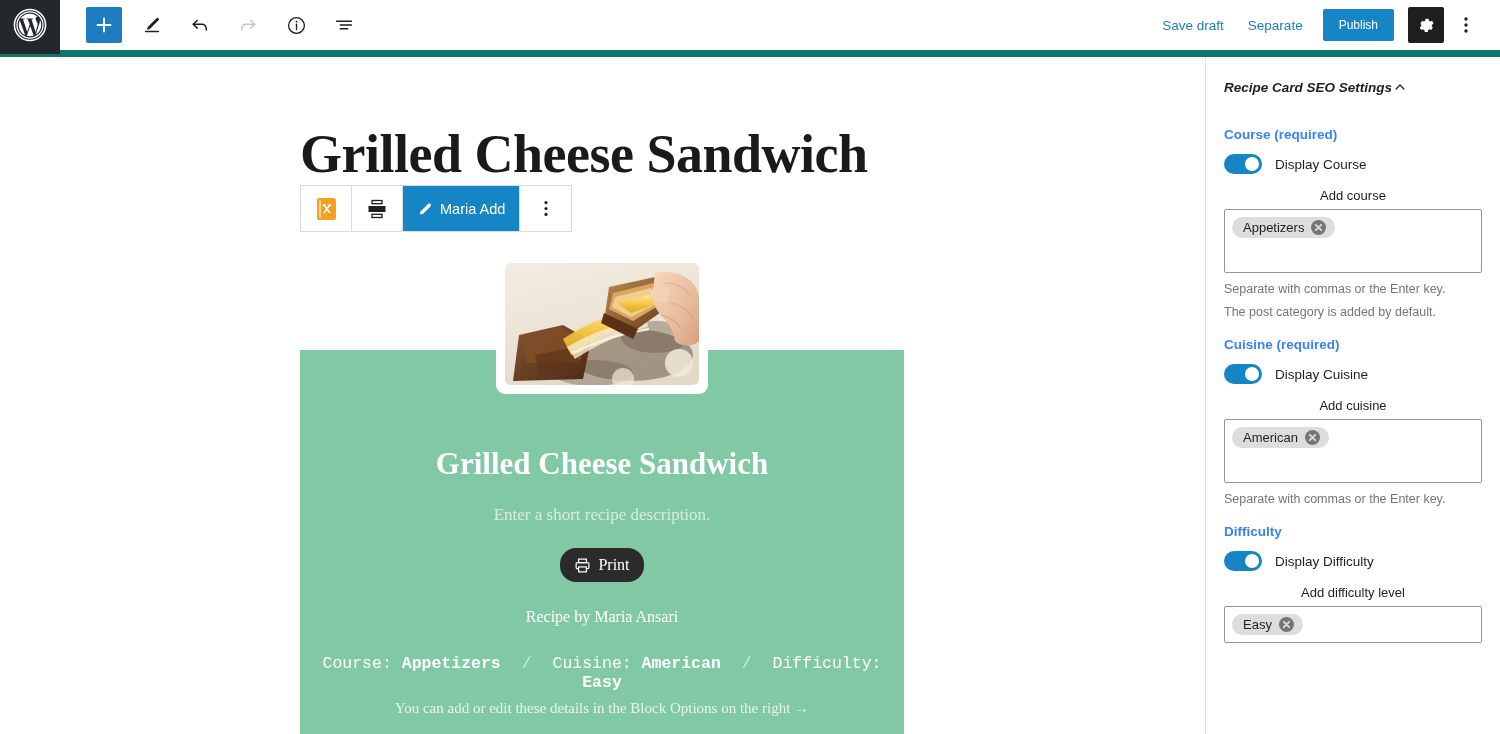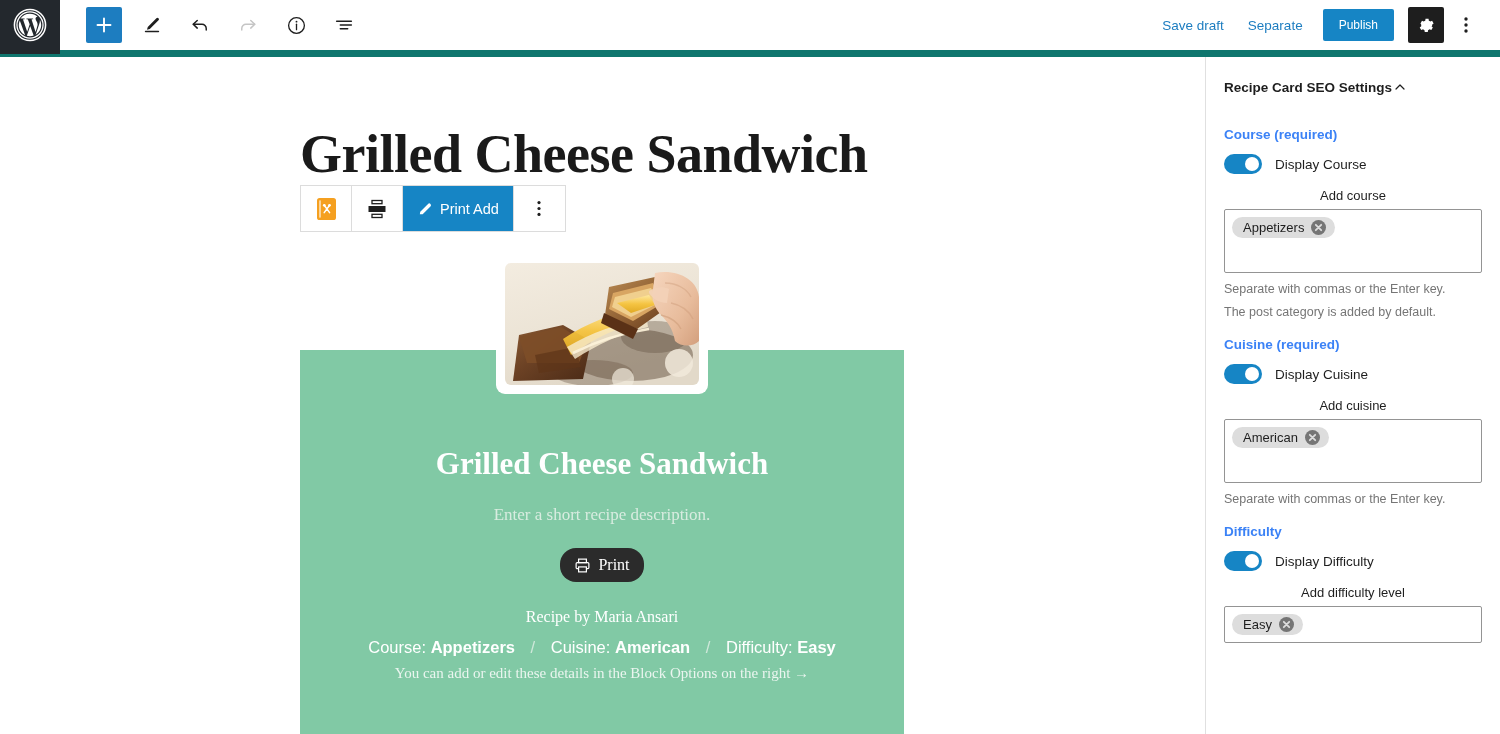--- a/index.html
+++ b/index.html
@@ -131,41 +131,41 @@
     display: inline-flex; align-items: center; gap: 7px;
     background: #2b2b2b; color: #fff; border: none; cursor: pointer;
     padding: 8px 14px; border-radius: 16px;
     font-family: "Liberation Serif", serif; font-size: 16px;
   }
   .recipe-author {
     font-family: "Liberation Serif", serif; font-size: 16px;
     color: #ffffff; margin-top: 26px;
   }
   .recipe-meta {
-    font-family: Liberation Sans, sans-serif; font-size: 16.5px;
-    color: #ffffff; margin-top: 12px;
+    font-family: Liberation Mono, monospace; font-size: 16.5px;
+    color: #ffffff; margin-top: 28px;
   }
   .recipe-meta b { font-weight: bold; }
   .recipe-meta .sep { color: #cfe8da; margin: 0 11px; }
   .recipe-hint {
     font-family: "Liberation Serif", serif; font-size: 15px;
     color: #eaf5ef; margin-top: 8px;
   }
 
   
   .sidebar {
     position: absolute; top: 57px; right: 0;
     width: 295px; height: 677px;
     background: #fff; border-left: 1px solid #e0e0e0;
     overflow: hidden;
   }
   .panel-header {
     display: flex; align-items: center; 
     padding: 22px 18px 14px 18px; cursor: pointer;
-    background: none; border: none; width: 100%;
+    background: none; border: none; width: 100%; font-style: italic;
   }
   .panel-title {
     font-size: 13.5px; font-weight: bold; color: #1e1e1e;
     font-family: "Liberation Sans", sans-serif;
   }
   .panel-body { padding: 0 18px 20px 18px; }
   .field-label {
     font-size: 13.5px; font-weight: bold; color: #3b82f6;
     margin-top: 18px; margin-bottom: 12px;
     font-family: "Liberation Sans", sans-serif;
@@ -341,21 +341,21 @@
         </svg>
       </span>
     </button>
 
     <button class="bt-bulk">
       <span>
         <svg width="17" height="17" viewBox="0 0 24 24">
           <path d="M4 20h4l11-11a2.4 2.4 0 0 0-3.4-3.4L4.6 16.6 4 20z" fill="#fff"></path>
         </svg>
       </span>
-      <span>Print Add</span>
+      <span>Maria Add</span>
     </button>
 
     <button class="bt-item">
       <span>
         <svg width="4" height="17" viewBox="0 0 4 17">
           <circle cx="2" cy="2.6" r="1.6" fill="#1e1e1e"></circle>
           <circle cx="2" cy="8.5" r="1.6" fill="#1e1e1e"></circle>
           <circle cx="2" cy="14.4" r="1.6" fill="#1e1e1e"></circle>
         </svg>
       </span>

